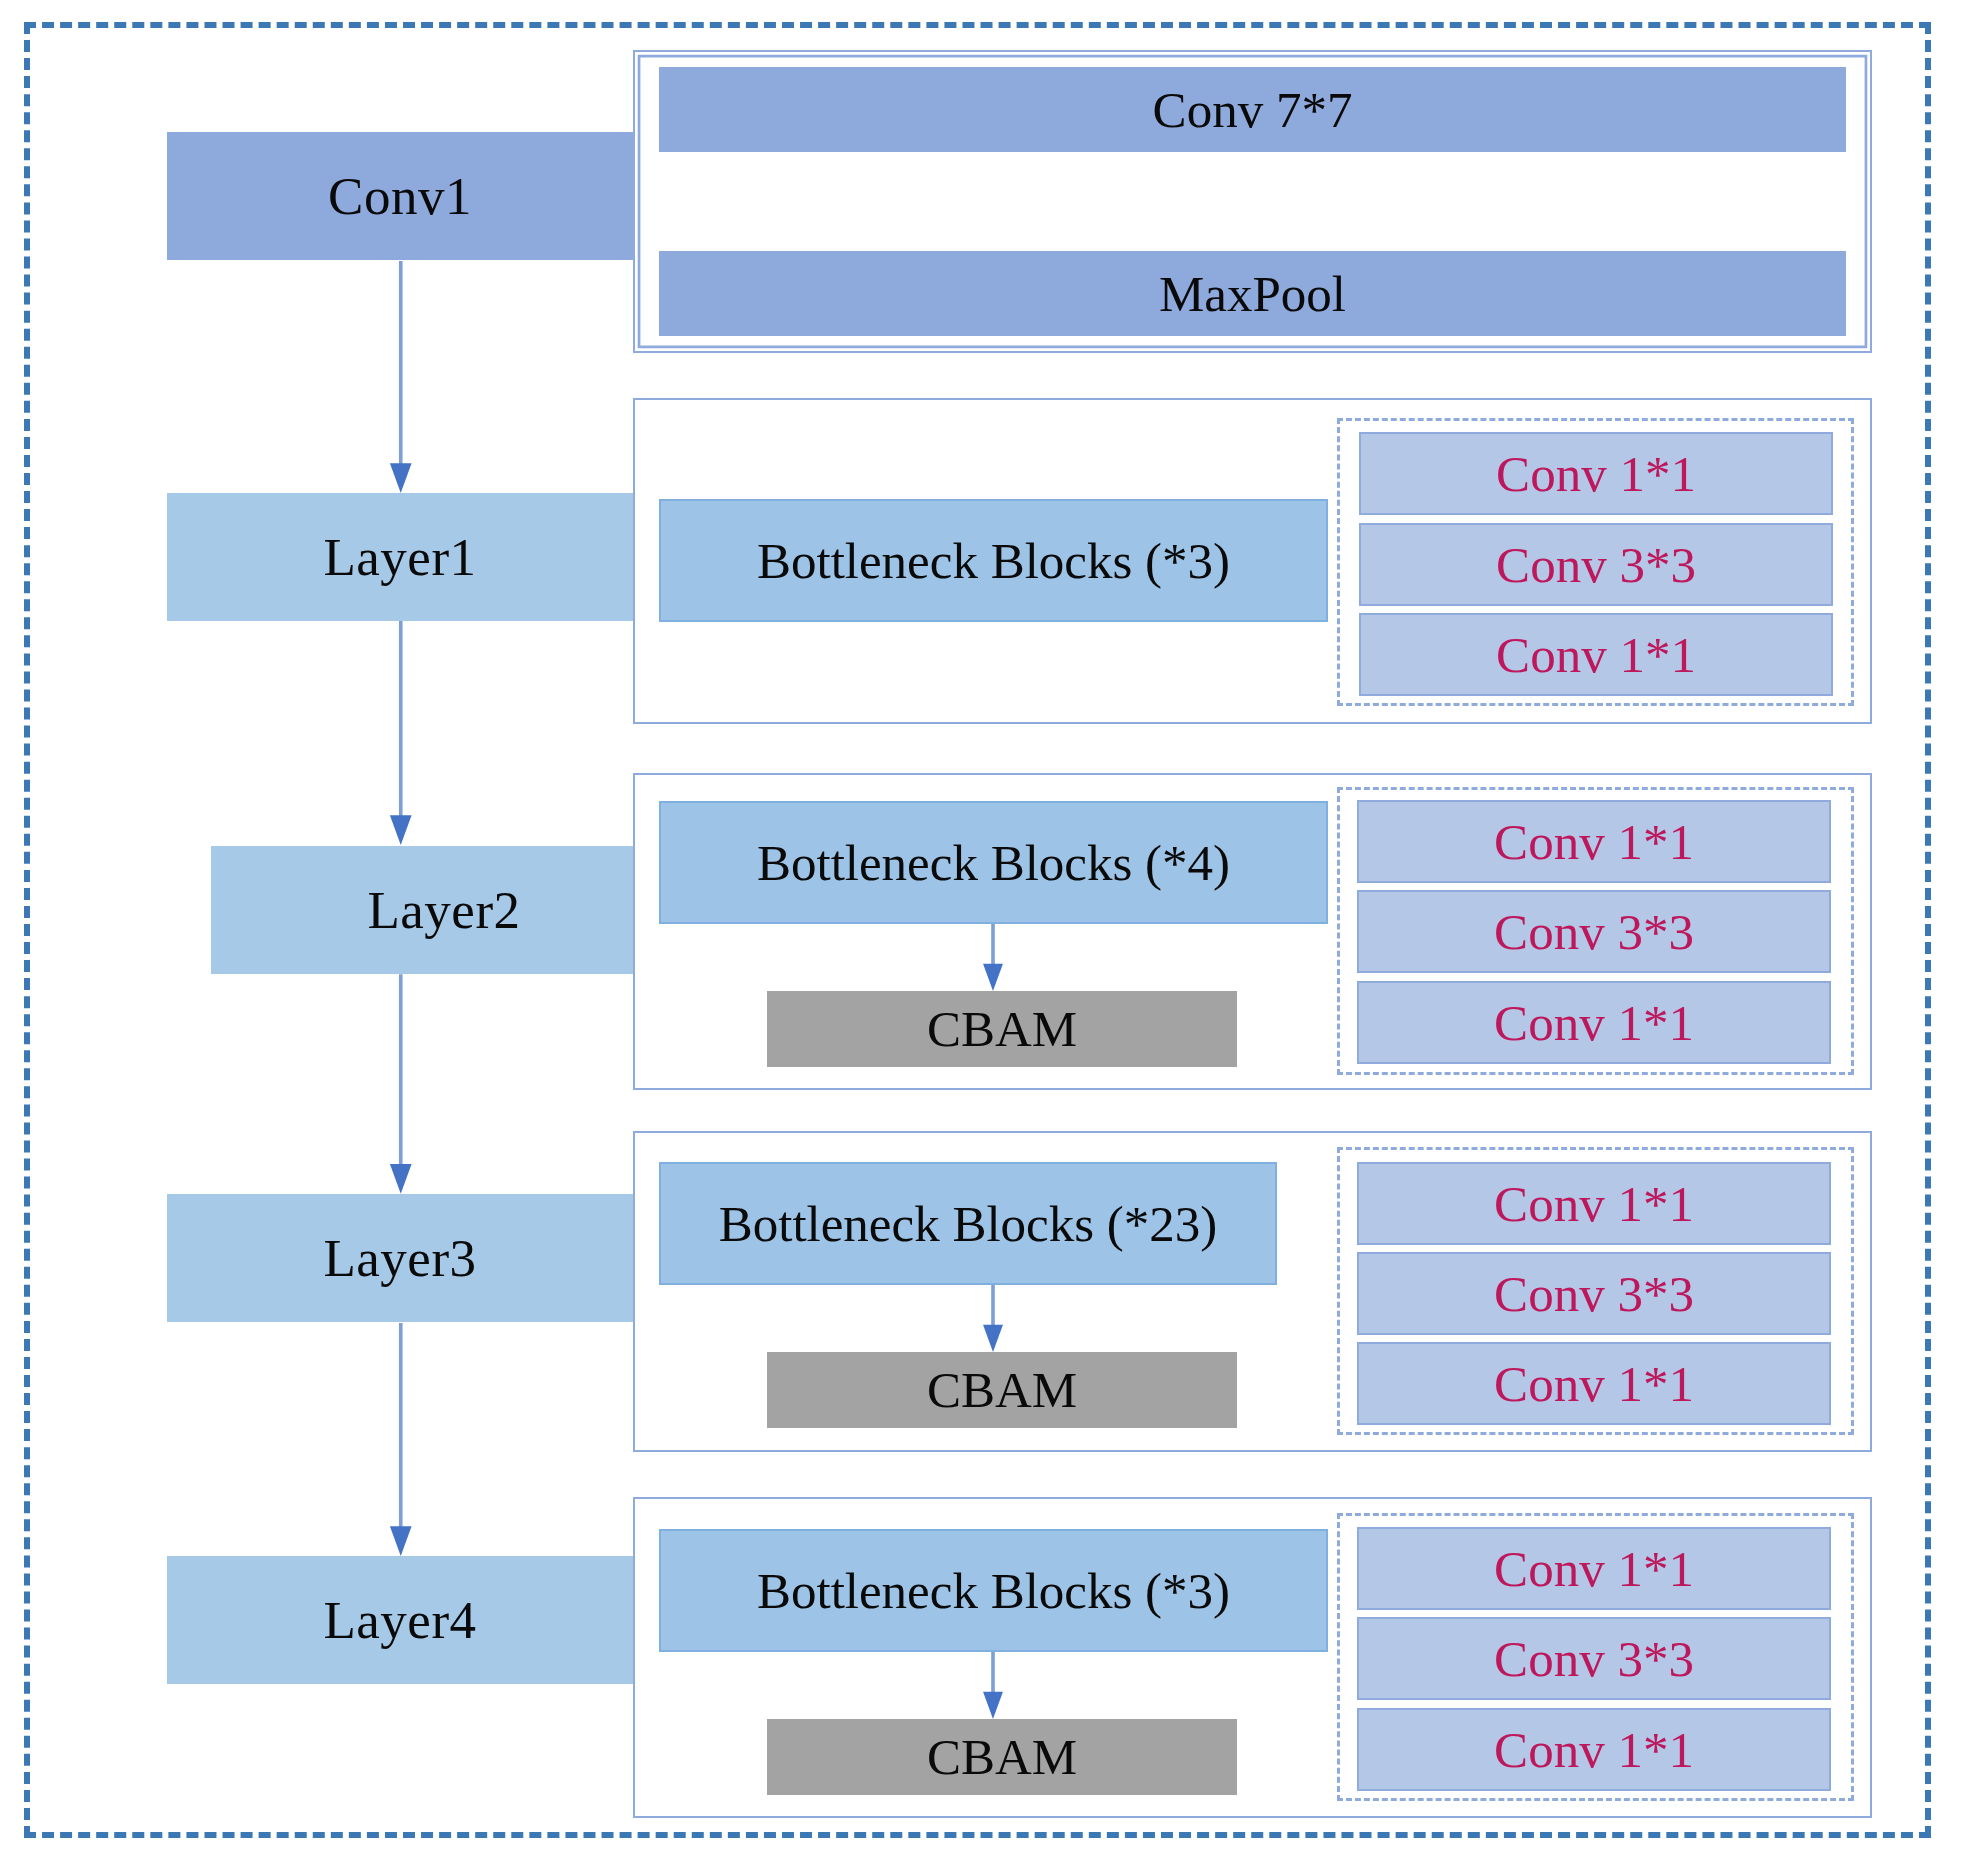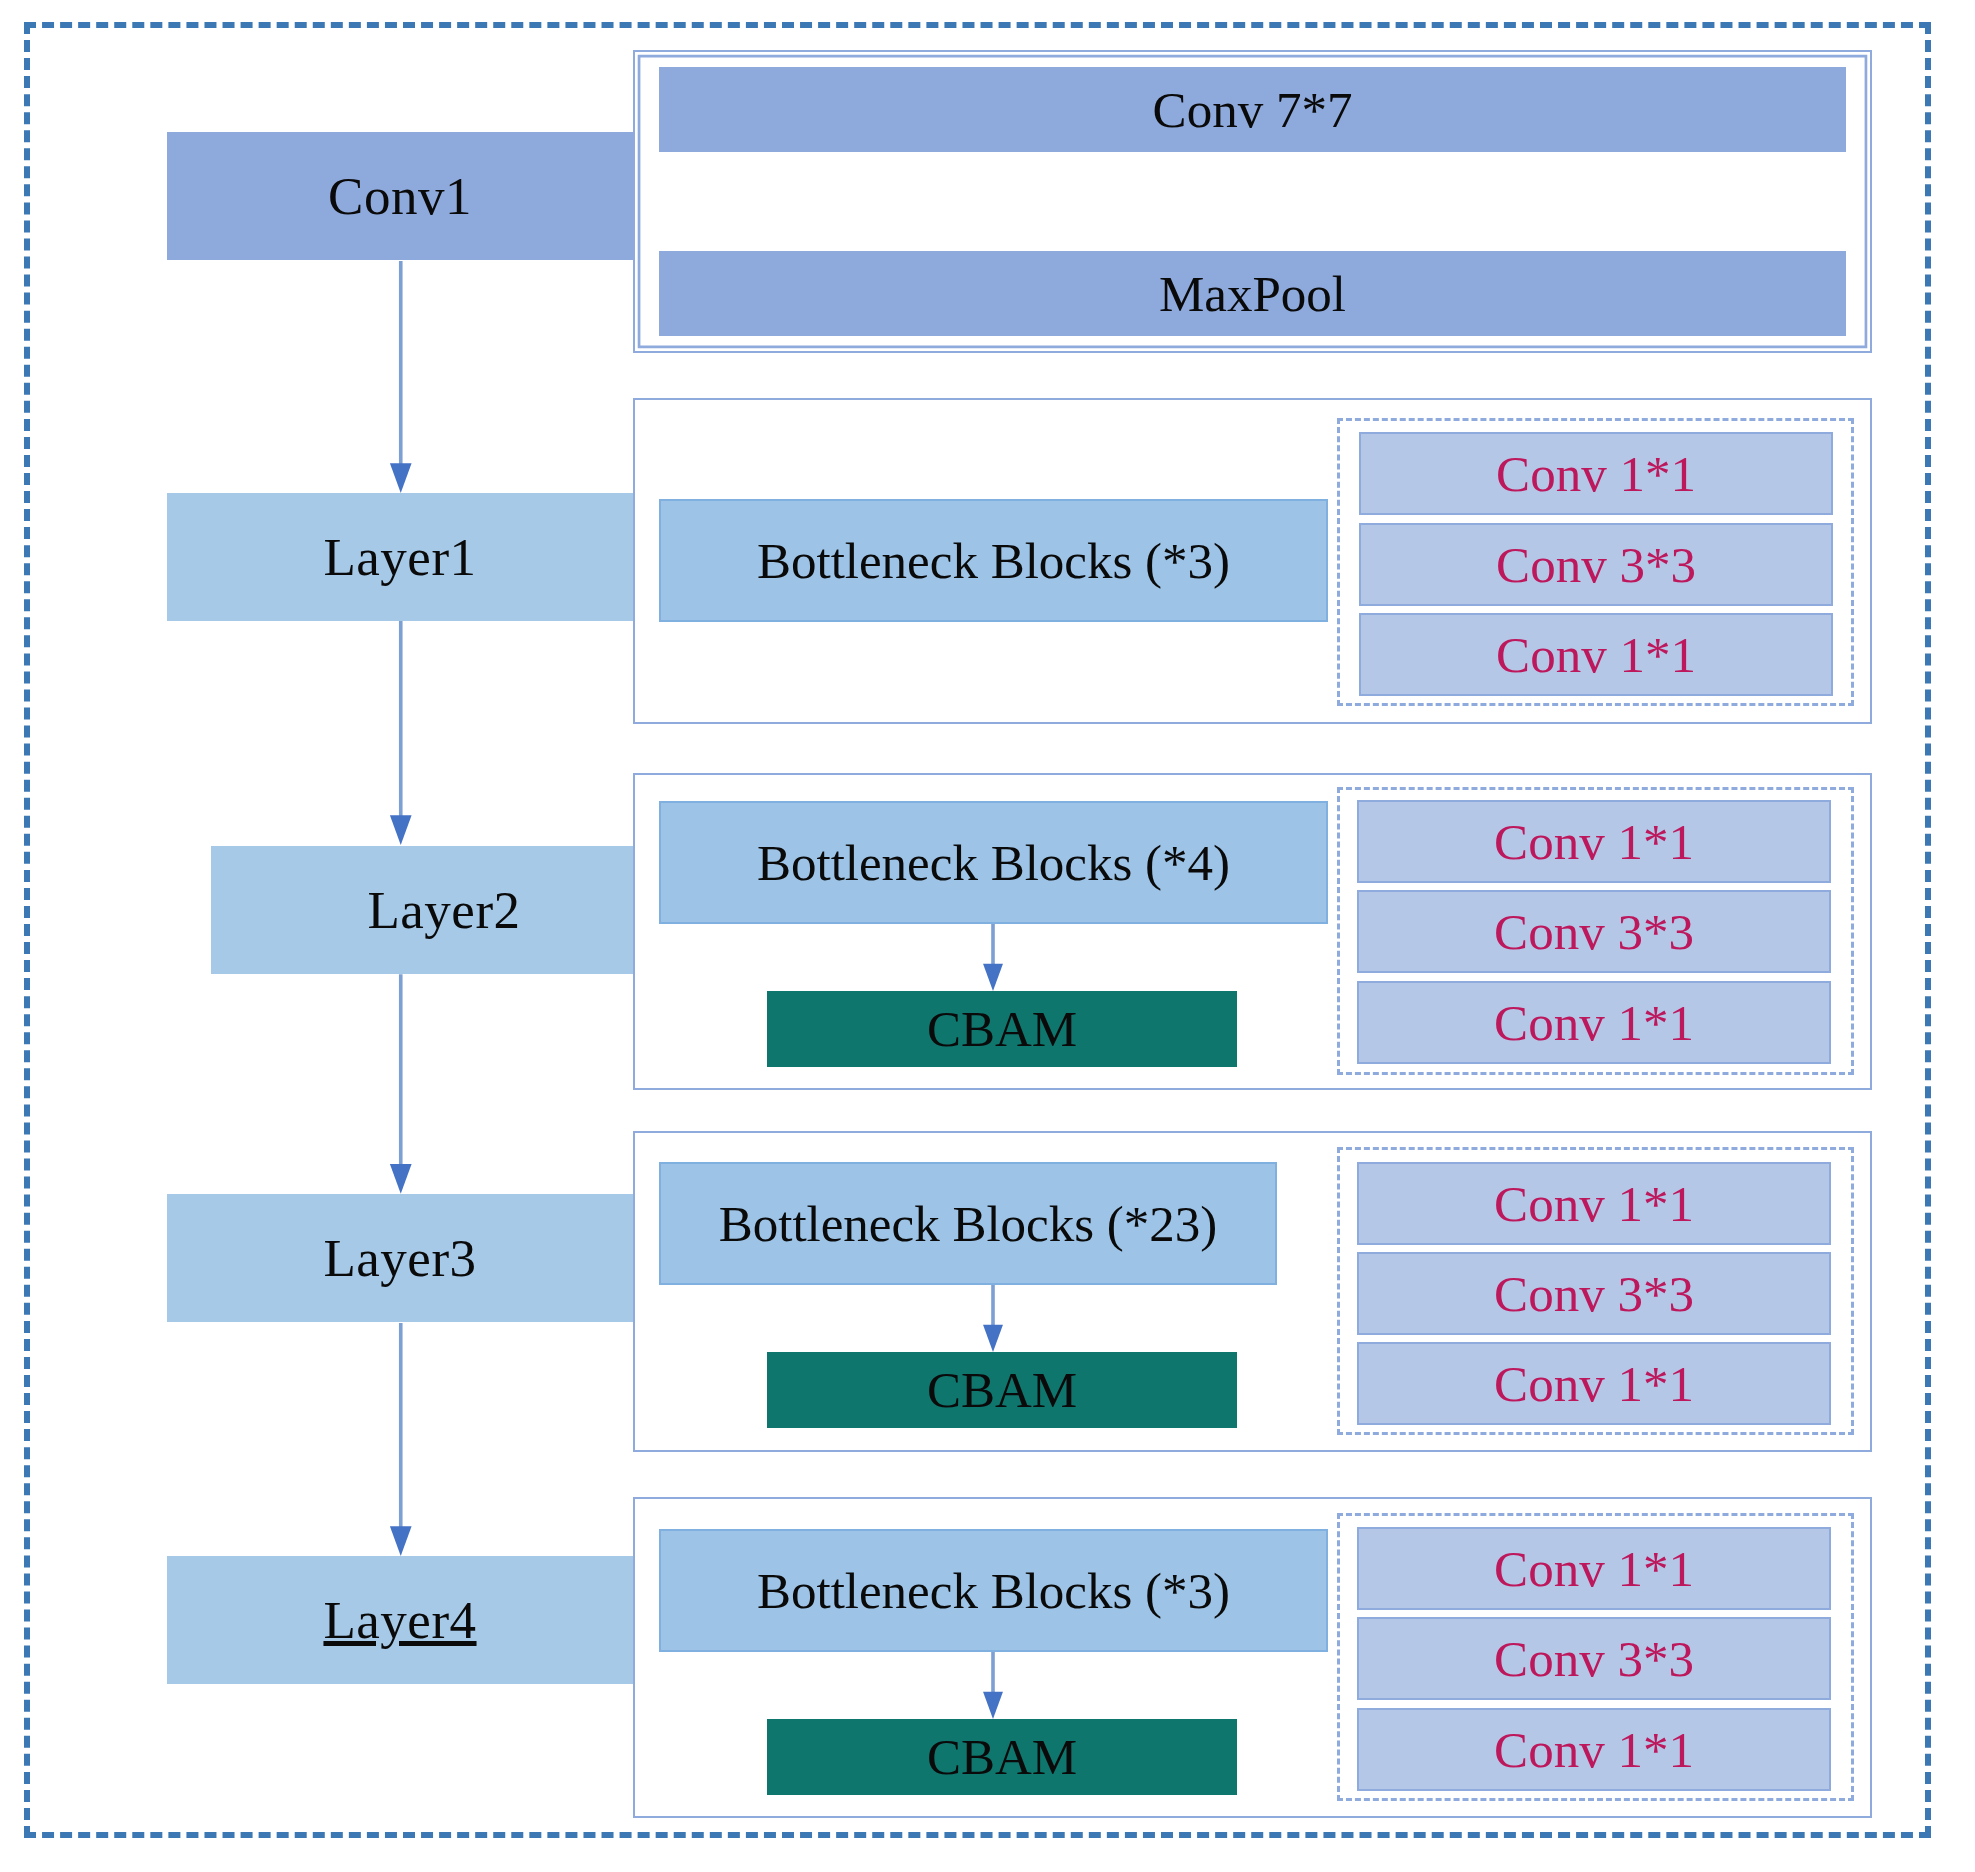--- a/index.html
+++ b/index.html
@@ -87,21 +87,21 @@
     align-items: center;
     justify-content: center;
     font-size: 51px;
     color: #0a0a0a;
     white-space: nowrap;
   }
 
   
   .cbam {
     position: absolute;
-    background: #0f766e;
+    background: #a3a3a3;
     display: flex;
     align-items: center;
     justify-content: center;
     font-size: 51px;
     color: #0a0a0a;
     box-sizing: border-box;
   }
 
   
   .conv-group {
@@ -145,21 +145,21 @@
   </div>
 
   <div class="stage-bar layer" style="left:167px; top:846px; width:466px; height:128px;margin-left:44px;">
     <span>Layer2</span>
   </div>
 
   <div class="stage-bar layer" style="left:167px; top:1194px; width:466px; height:128px;">
     <span>Layer3</span>
   </div>
 
-  <div class="stage-bar layer" style="left:167px; top:1556px; width:466px; height:128px;text-decoration:underline;">
+  <div class="stage-bar layer" style="left:167px; top:1556px; width:466px; height:128px;">
     <span>Layer4</span>
   </div>
 
   <div class="spine-arrow" style="left:389px; top:261px; height:232px;">
     <svg width="23.5" height="232" viewBox="0 0 26 257">
       <line x1="13" y1="0" x2="13" y2="232" stroke="#7C9FD4" stroke-width="4"></line>
       <polygon points="13,257 1,224 25,224" fill="#4472C4"></polygon>
     </svg>
   </div>
 

